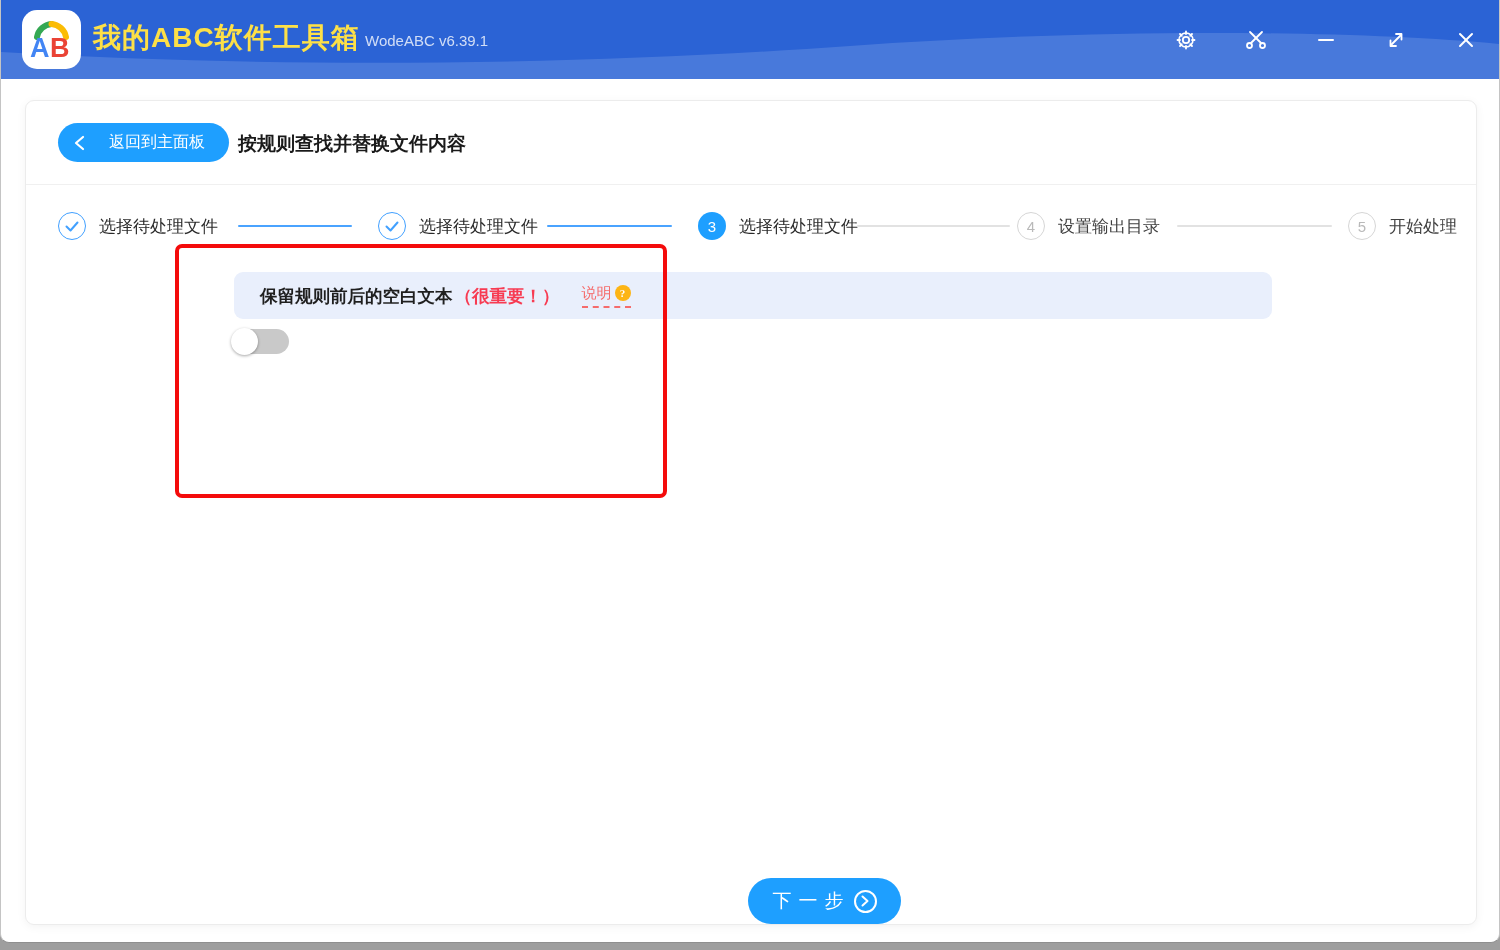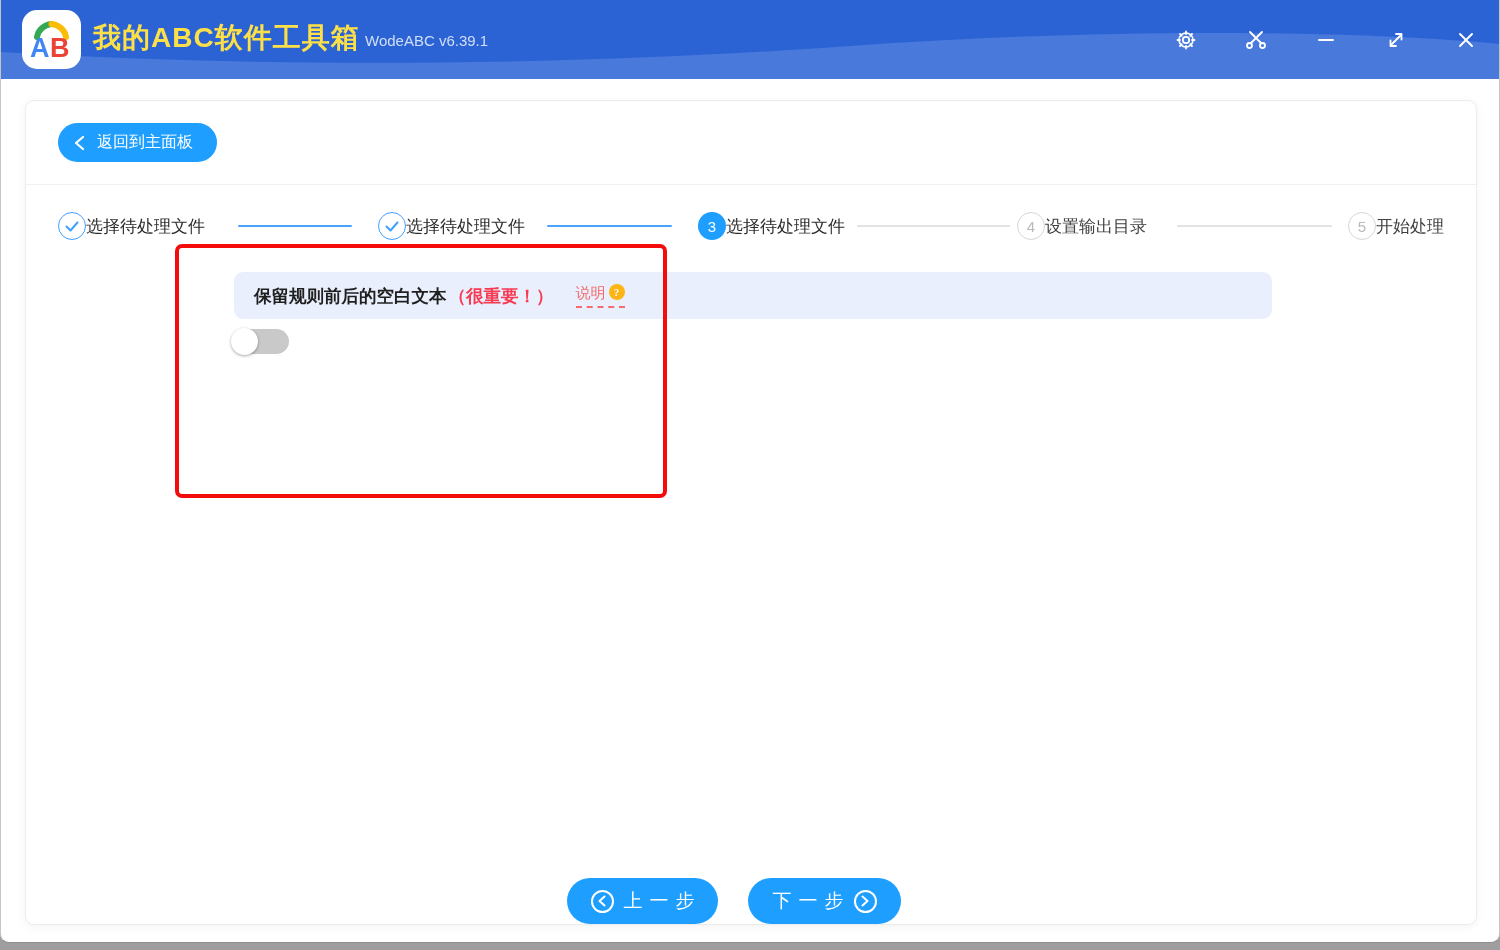--- a/index.html
+++ b/index.html
@@ -37,57 +37,57 @@
   .winctl svg{ display:block; }
   
   .card{
     position:absolute; left:24px; top:100px; width:1452px; height:825px;
     background:#fff; border:1px solid #ececec; border-radius:9px;
     box-shadow:0 2px 10px rgba(0,0,0,.05);
   }
   .back-btn{
     position:absolute; left:32px; top:22px; height:39px;
     background:#1e9fff; color:#fff; border:none; border-radius:20px;
-    font-size:16px; padding:0 24px 0 16px; display:flex; align-items:center; gap:12px;
+    font-size:16px; padding:0 24px 0 16px; display:flex; align-items:center; gap:24px;
     cursor:pointer; font-family:inherit;
   }
   .page-title{
     position:absolute; left:212px; top:30px;
     font-size:19px; font-weight:bold; color:#1a1a1a;
   }
   .toolbar-divider{
     position:absolute; left:0; top:83px; width:100%; height:1px; background:#f0f0f0;
   }
   
-  .step{ position:absolute; top:111px; display:flex; align-items:center; }
+  .step{ position:absolute; top:111px; display:flex; align-items:center; gap:13px; }
   .step-circle{
     width:28px; height:28px; border-radius:50%;
     display:flex; align-items:center; justify-content:center;
     font-size:15px; flex:0 0 auto;
   }
   .step.done .step-circle{ border:1.5px solid #41a0ff; color:#41a0ff; background:#fff; }
   .step.current .step-circle{ background:#1e9fff; color:#fff; }
   .step.pending .step-circle{ border:1.5px solid #d6d6d6; color:#b9b9b9; background:#fff; }
   .step-label{ font-size:17px; color:#2b2b2b; white-space:nowrap; }
   .step.pending .step-label{ color:#404040; }
   .step-line{ position:absolute; top:124px; height:2px; border-radius:1px; }
   .step-line.blue{ background:#4aa3ff; }
   .step-line.grey{ background:#e2e2e2; }
   
   .option-banner{
     position:absolute; left:208px; top:171px; width:1038px; height:47px;
     background:#e9effc; border-radius:9px;
-    display:flex; align-items:center; padding-left:20px;
+    display:flex; align-items:center; padding-left:26px;
   }
   .option-label{ font-size:17.5px; font-weight:bold; color:#1f1f1f; }
   .option-important{ font-size:17.5px; font-weight:bold; color:#f73b52; margin-left:2px; }
   .help-link{
     margin-left:22px; font-size:15px; color:#f56c6c; text-decoration:none;
     border-bottom:2px dashed #f56c6c; padding-bottom:3px; cursor:pointer;
-    display:flex; align-items:flex-start; gap:3px;font-family:Liberation Serif, serif;
+    display:flex; align-items:center; gap:3px;font-family:Liberation Serif, serif;
   }
   .help-q{
     width:16px; height:16px; border-radius:50%; background:#fdb515;
     color:#fff; font-size:11px; font-weight:bold;
     display:inline-flex; align-items:center; justify-content:center;
   }
   .toggle{
     position:absolute; left:206px; top:228px; width:57px; height:25px;
     background:#c9c9c9; border-radius:13px; cursor:pointer;
   }
@@ -174,20 +174,21 @@
 
   <div class="card">
 
     <button class="back-btn">
       <svg width="11" height="16" viewBox="0 0 11 16" fill="none" stroke="#fff" stroke-width="2.2" stroke-linecap="round" stroke-linejoin="round">
         <polyline points="9,2 2,8 9,14"></polyline>
       </svg>
       <span>返回到主面板</span>
     </button>
 
+    <div class="page-title">按规则查找并替换文件内容</div>
     <div class="toolbar-divider"></div>
 
     <div class="step done" style="left:32px">
       <div class="step-circle">
         <svg width="14" height="11" viewBox="0 0 14 11" fill="none" stroke="#41a0ff" stroke-width="2" stroke-linecap="round" stroke-linejoin="round">
             <polyline points="1.5,5.5 5.5,9.5 12.5,1.5"></polyline>
           </svg>
       </div>
       <div class="step-label">选择待处理文件</div>
     </div>
@@ -228,28 +229,20 @@
         <span class="help-q">?</span>
       </a>
     </div>
 
     <div class="toggle">
       <div class="toggle-knob"></div>
     </div>
 
     <div class="annotation-box"></div>
 
-    <button class="nav-btn" id="prev-btn">
-      <span class="circ">
-        <svg width="8" height="12" viewBox="0 0 8 12" fill="none" stroke="#fff" stroke-width="2" stroke-linecap="round" stroke-linejoin="round">
-            <polyline points="6.5,1.5 1.5,6 6.5,10.5"></polyline>
-          </svg>
-      </span>
-      <span class="btn-text">上一步</span>
-    </button>
     <button class="nav-btn" id="next-btn">
       <span class="btn-text">下一步</span>
       <span class="circ">
         <svg width="8" height="12" viewBox="0 0 8 12" fill="none" stroke="#fff" stroke-width="2" stroke-linecap="round" stroke-linejoin="round">
             <polyline points="1.5,1.5 6.5,6 1.5,10.5"></polyline>
           </svg>
       </span>
     </button>
 
   </div>

